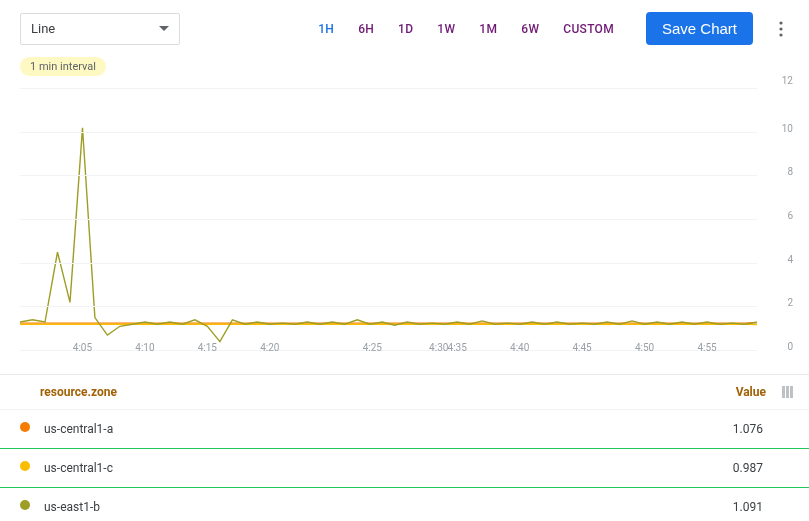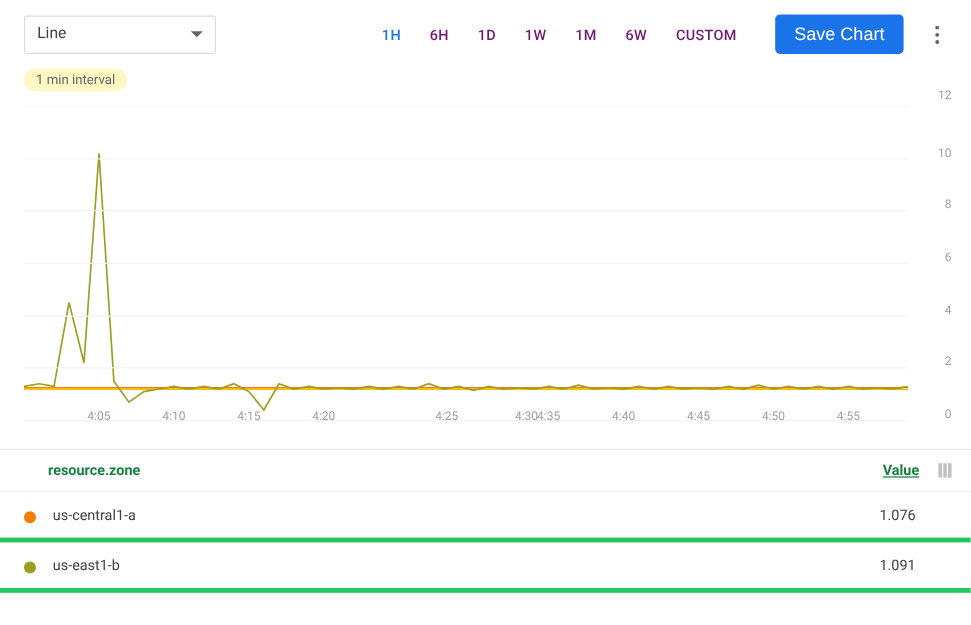--- a/index.html
+++ b/index.html
@@ -127,42 +127,41 @@
     border-top: 1px solid #e8eaed;
     margin-top: 4px;
   }
   .legend-header {
     display: flex;
     align-items: center;
     padding: 10px 16px 10px 40px;
     border-bottom: 1px solid #f1f3f4;
     font-size: 12px;
     font-weight: 700;
-    color: #15803d;
+    color: #a16207;
   }
   .legend-header .value-col {
     margin-left: auto;
     font-weight: 700;
     padding-right: 8px;
-    text-decoration: underline;
   }
   .cols-icon {
     color: #9aa0a6;
     margin-left: 8px;
     display: flex;
     gap: 1px;
   }
   .cols-icon span {
     width: 3px; height: 12px; background: #bdc1c6;
   }
   .legend-row {
     display: flex;
-    align-items: flex-end;
+    align-items: flex-start;
     padding: 12px 16px 12px 20px;
-    border-bottom: 4px solid #22c55e;
+    border-bottom: 1px solid #22c55e;
     font-size: 12px;
     color: #3c4043;
   }
   .swatch {
     width: 10px; height: 10px; border-radius: 50%;
     margin-right: 14px;
     flex-shrink: 0;
   }
   .legend-row .val {
     margin-left: auto;
@@ -256,18 +255,23 @@
         <span></span>
       </span>
   </div>
   <div id="legend-rows">
       <div class="legend-row">
         <span class="swatch" style="background:#f57c00"></span>
         <span>us-central1-a</span>
         <span class="val">1.076</span>
       </div>
       <div class="legend-row">
+        <span class="swatch" style="background:#fbbc04"></span>
+        <span>us-central1-c</span>
+        <span class="val">0.987</span>
+      </div>
+      <div class="legend-row">
         <span class="swatch" style="background:#9e9d24"></span>
         <span>us-east1-b</span>
         <span class="val">1.091</span>
       </div>
     </div>
 </div>
 
 </body></html>

